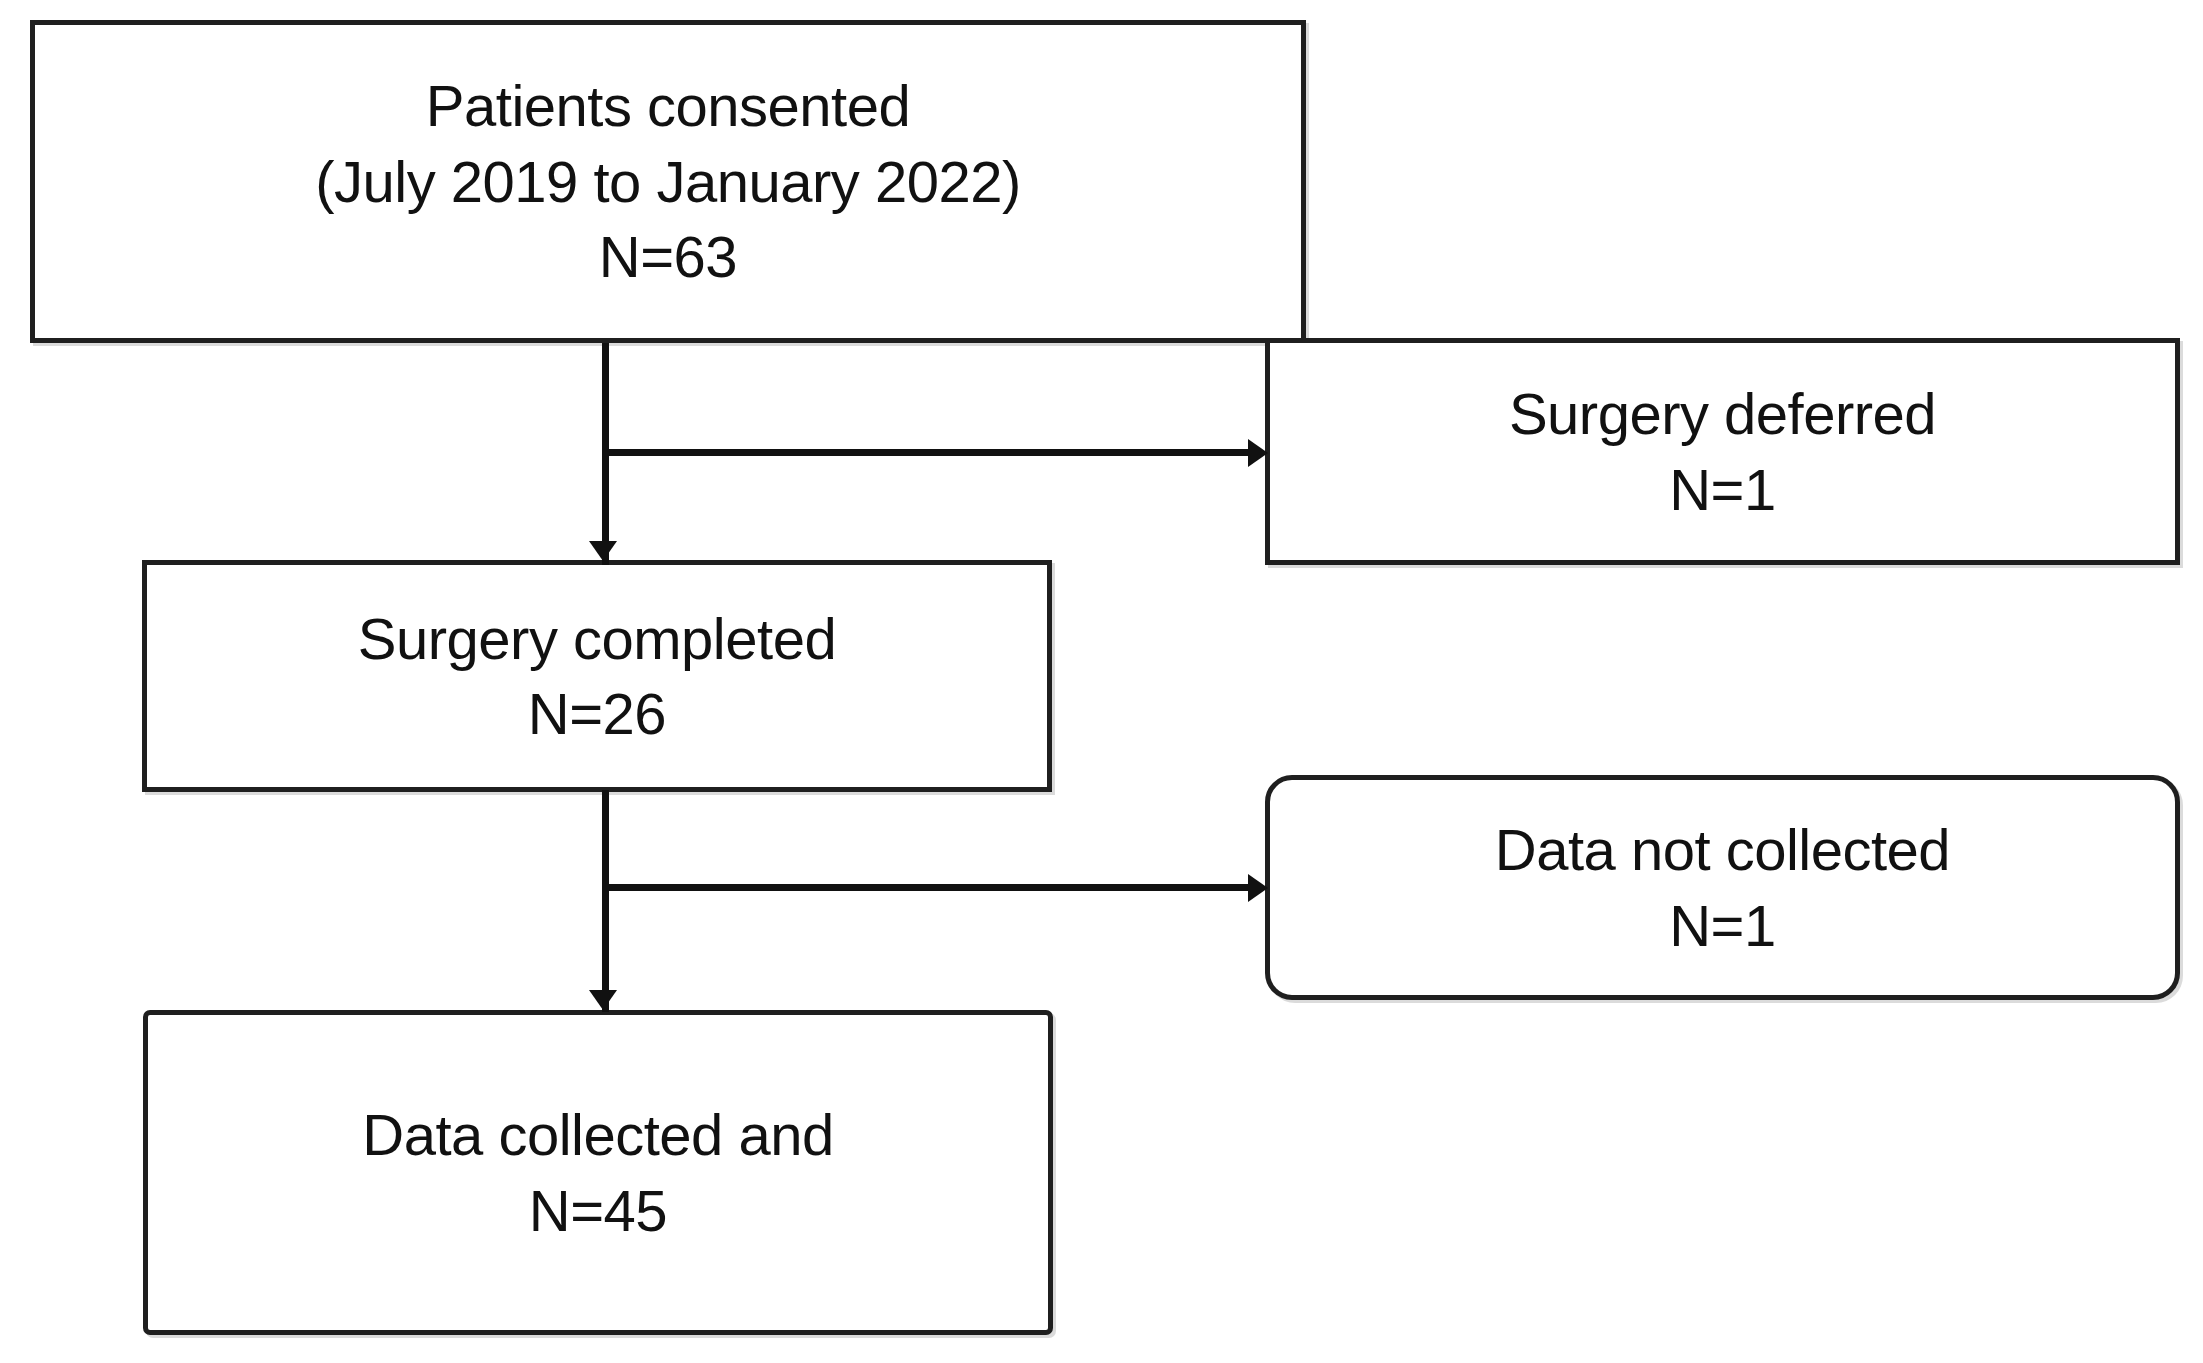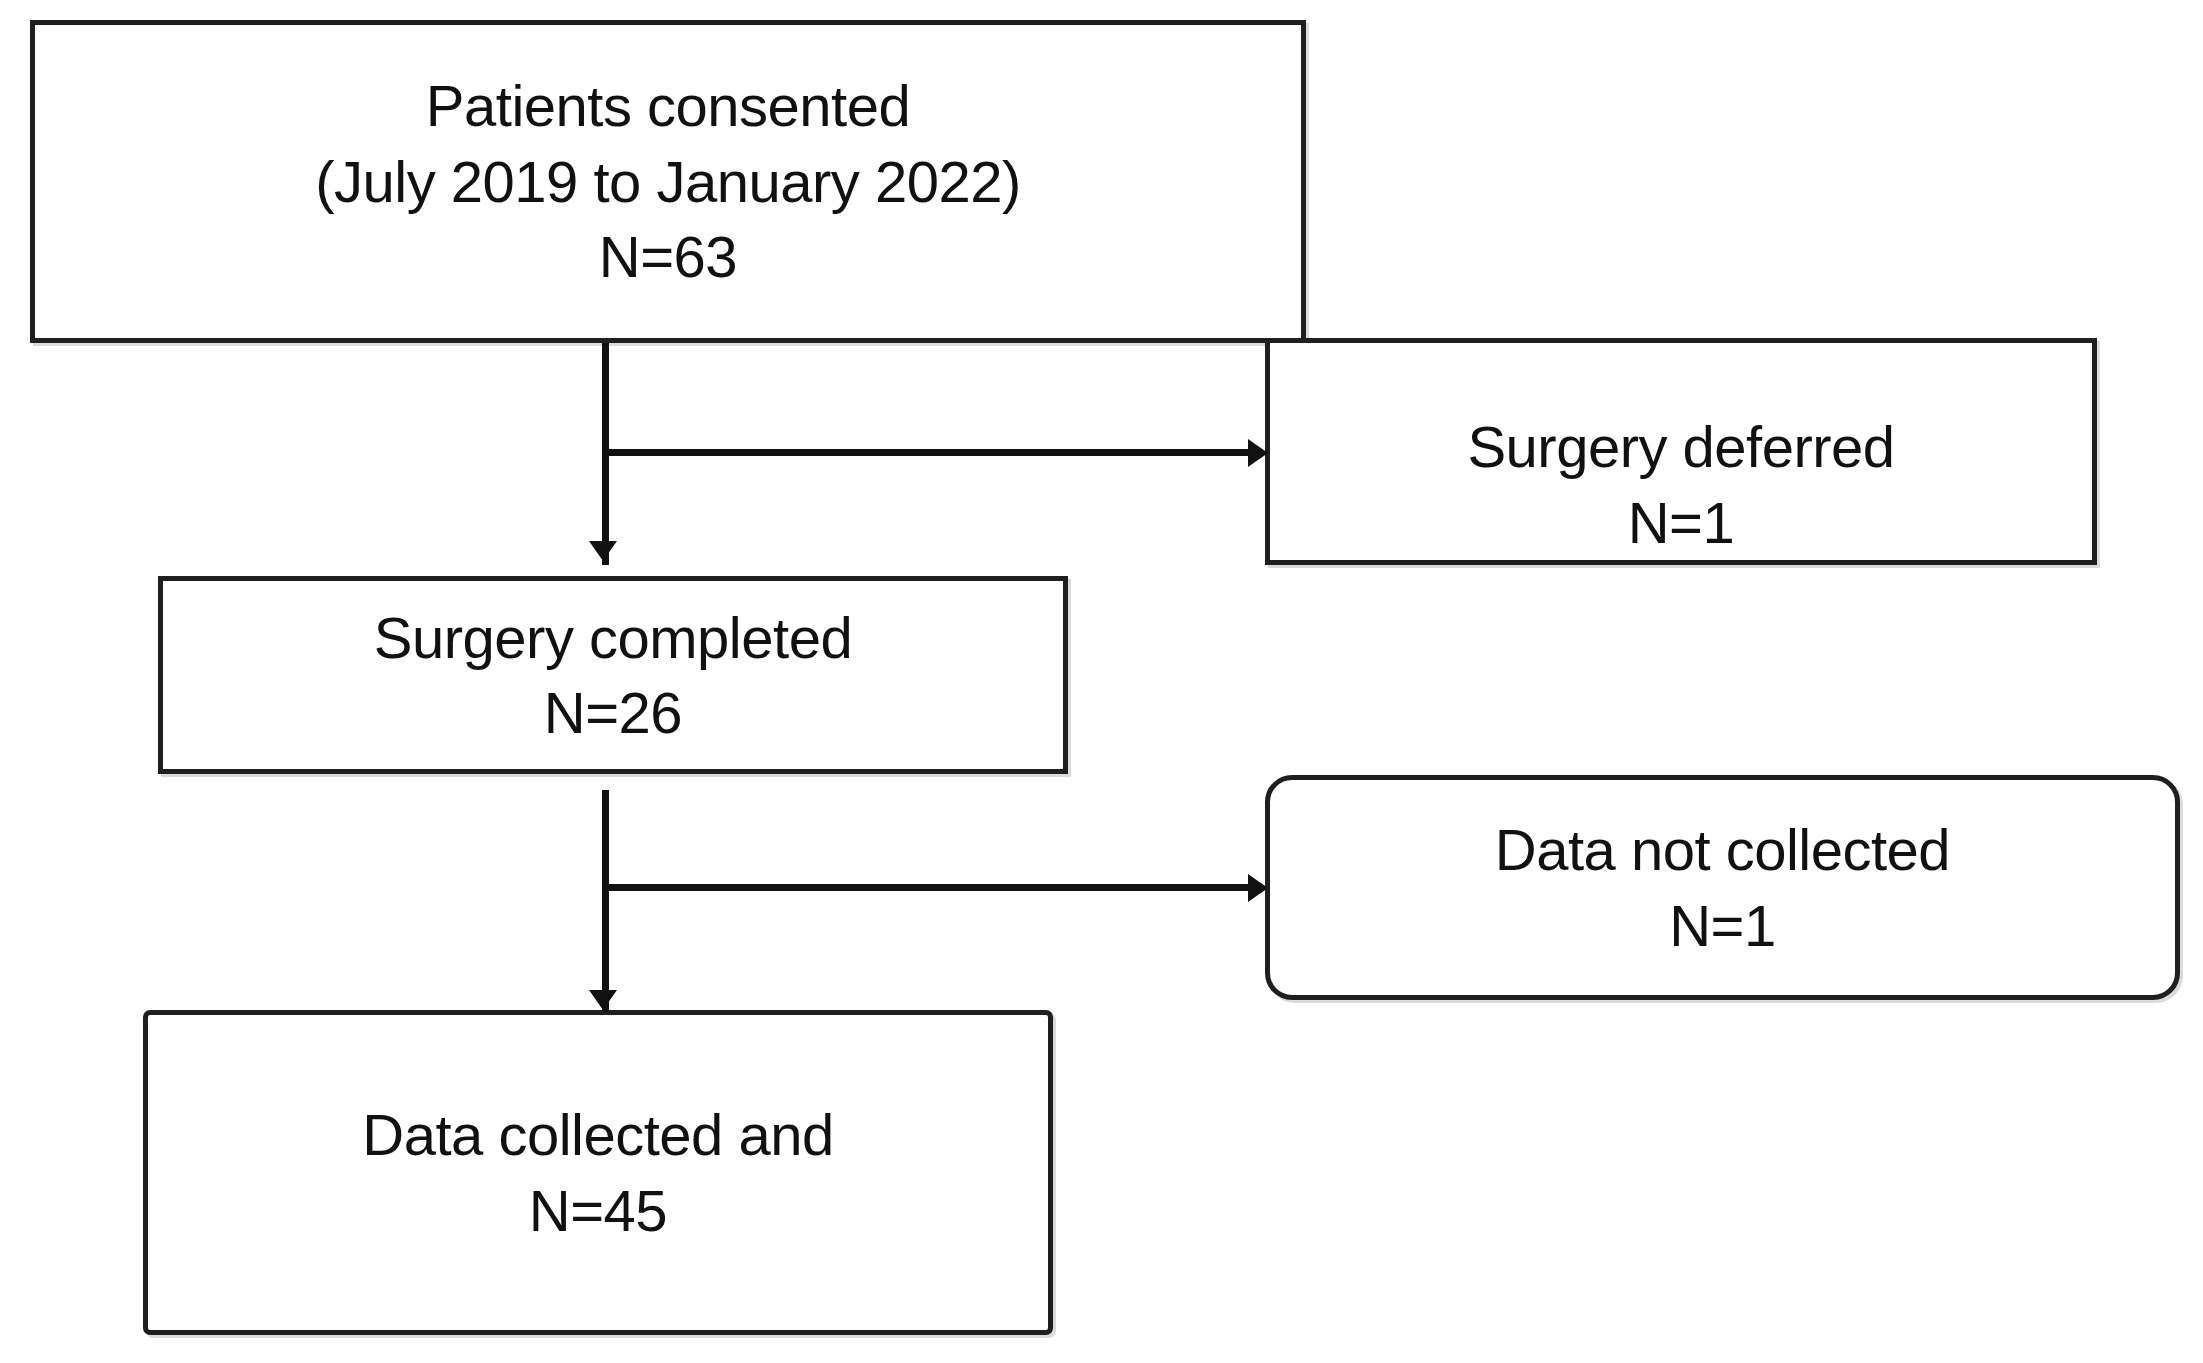--- a/index.html
+++ b/index.html
@@ -34,22 +34,22 @@
     letter-spacing: -0.5px;
     box-shadow: 3px 3px 0 0 rgba(0,0,0,0.14);
   }
   .node .line {
     display: block;
     white-space: nowrap;
   }
 
   
   #node-consented      { left: 30px;   top: 20px;   width: 1276px; height: 323px; }
-  #node-surgery-done   { left: 158px;  top: 560px;  width: 910px;  height: 198px; margin-top: 16px; }
-  #node-surgery-def    { left: 1265px; top: 338px;  width: 832px;  height: 227px; justify-content: flex-end; }
+  #node-surgery-done   { left: 142px;  top: 560px;  width: 910px;  height: 232px; }
+  #node-surgery-def    { left: 1265px; top: 338px;  width: 915px;  height: 227px; }
   #node-data-notcoll   { left: 1265px; top: 775px;  width: 915px;  height: 225px; border-radius: 27px; }
   #node-data-analyzed  { left: 143px;  top: 1010px; width: 910px;  height: 325px; border-radius: 7px; }
 
   
   .vline {
     position: absolute;
     width: 7px;
     background: #111111;
   }
   .hline {

